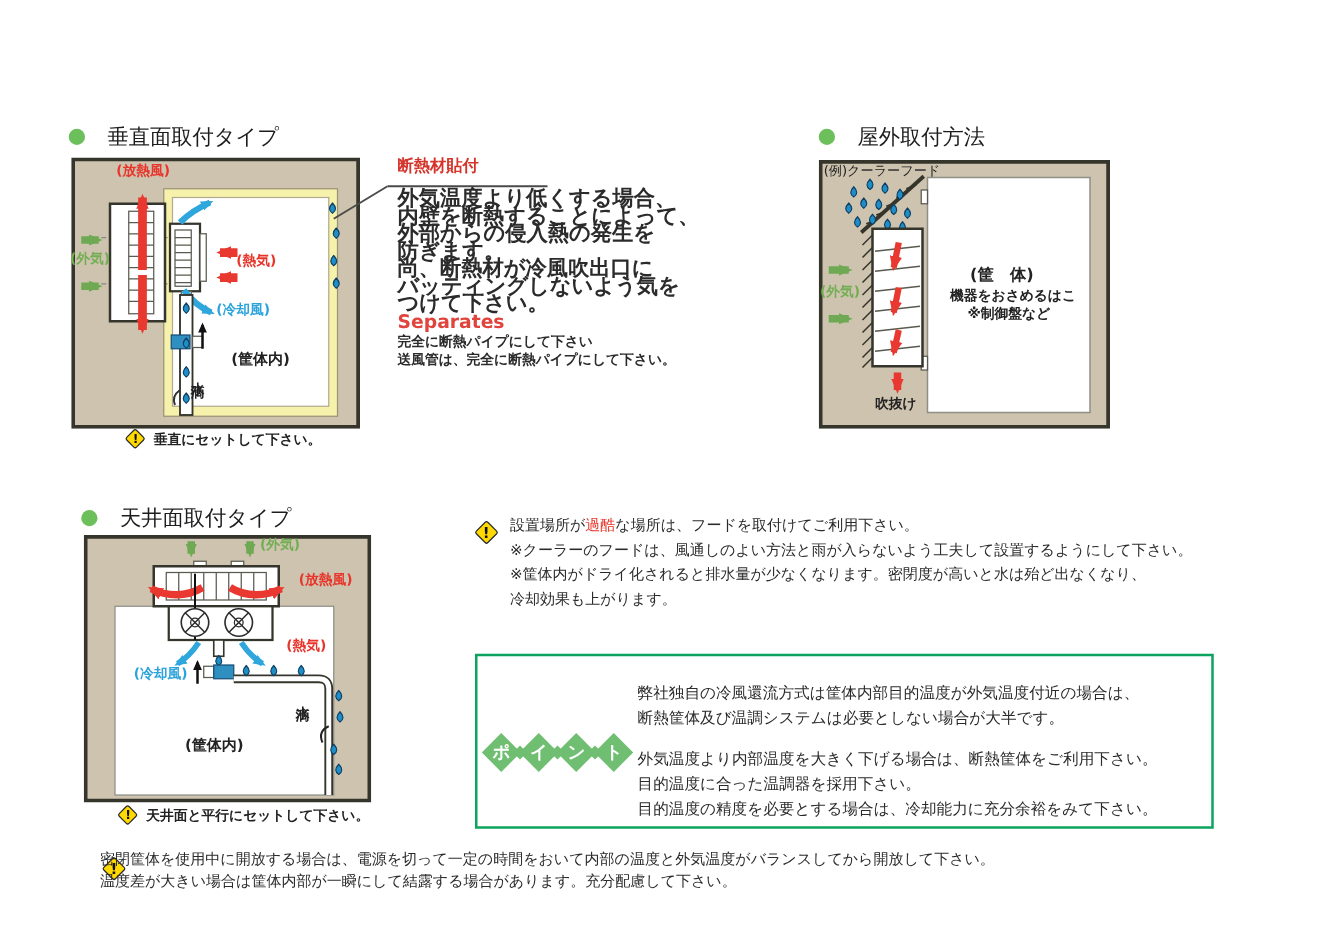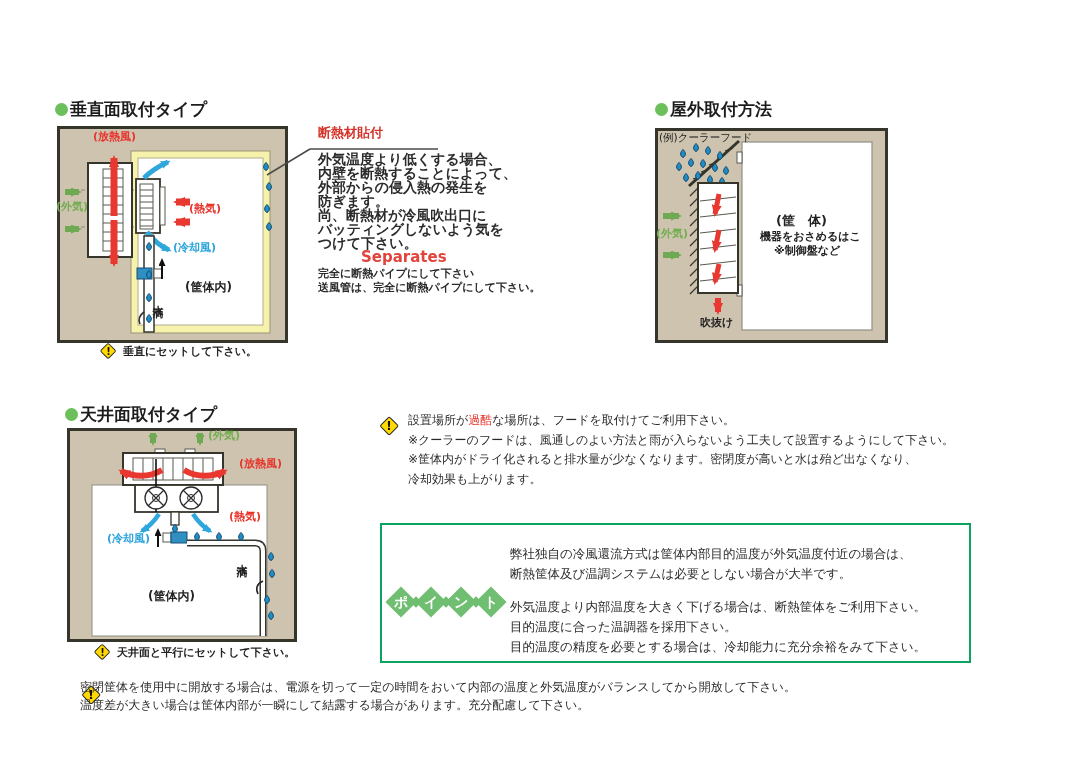--- a/index.html
+++ b/index.html
@@ -1,36 +1,36 @@
 <!DOCTYPE html>
 <html><head>
 <meta charset="utf-8">
 <style>
   html,body{margin:0;padding:0;background:#fff;}
   .page{position:relative;width:1069px;height:759px;background:#ffffff;overflow:hidden;
         font-family:"DejaVu Sans",sans-serif;color:#2b2b2b;}
   .abs{position:absolute;}
   .page-title{position:absolute;top:28px;left:0;width:1030px;text-align:center;
               font-size:30px;font-weight:bold;color:#146cb4;letter-spacing:3px;}
-  .sec-head{position:absolute;display:flex;align-items:center;gap:2px;
-            font-size:17px;font-weight:bold;color:#1c1c1c;white-space:nowrap;justify-content:flex-end;}
+  .sec-head{position:absolute;display:flex;align-items:center;gap:18px;
+            font-size:17px;font-weight:normal;color:#1c1c1c;white-space:nowrap;justify-content:flex-end;}
   .bullet{width:13px;height:13px;border-radius:50%;background:#6cbf5a;flex:0 0 auto;}
   .diagram-wrap{position:absolute;}
   .dlabel{position:absolute;font-size:11px;font-weight:bold;white-space:nowrap;line-height:1;}
   .red{color:#e8352b;} .green{color:#74ae52;} .blue{color:#2ba3db;text-align:right;} .dark{color:#222;}
   .vtext{writing-mode:vertical-rl;letter-spacing:2px;}
   .warn{position:relative;display:inline-block;flex:0 0 auto;}
   .warn-sq{position:absolute;inset:14%;transform:rotate(45deg);background:#ffd900;
            border:1.5px solid #2b2b2b;border-radius:2px;}
   .warn-ex{position:absolute;inset:0;display:flex;align-items:center;justify-content:center;
            font-weight:bold;color:#111;line-height:1;}
   .cap{position:absolute;display:flex;align-items:center;gap:6px;
        font-size:11px;font-weight:bold;color:#222;white-space:nowrap;}
   .ins-title{position:absolute;font-size:13px;font-weight:bold;color:#d4342a;white-space:nowrap;}
-  .ins-body{position:absolute;font-size:14px;font-weight:bold;line-height:14px;color:#2b2b2b;white-space:nowrap;}
+  .ins-body{position:absolute;font-size:17px;font-weight:bold;line-height:14px;color:#2b2b2b;white-space:nowrap;}
   .ins-sub-title{position:absolute;font-size:15px;font-weight:bold;color:#e0443c;white-space:nowrap;}
   .ins-sub{position:absolute;font-size:11px;font-weight:bold;line-height:13.5px;color:#2b2b2b;white-space:nowrap;}
   .wblock{position:absolute;font-size:12px;line-height:19.5px;color:#2b2b2b;white-space:nowrap;}
   .wblock .em{color:#e8352b;}
   .point-box{position:absolute;left:380px;top:523px;width:591px;height:140px;
              border:2.5px solid #0ba35e;background:#fff;box-sizing:border-box;}
   .point-badge{position:absolute;left:8px;top:60px;height:34px;display:flex;align-items:center;}
   .pd{width:22px;height:22px;background:#6fbe71;transform:rotate(45deg);
       display:flex;align-items:center;justify-content:center;flex:0 0 auto;}
   .pd span{transform:rotate(-45deg);color:#fff;font-weight:bold;font-size:14px;line-height:1;}
@@ -138,21 +138,21 @@
   </svg>
   <div class="ins-body" style="left:318px;top:152px;">
     <div>外気温度より低くする場合、</div>
     <div>内壁を断熱することによって、</div>
     <div>外部からの侵入熱の発生を</div>
     <div>防ぎます。</div>
     <div>尚、断熱材が冷風吹出口に</div>
     <div>バッティングしないよう気を</div>
     <div>つけて下さい。</div>
   </div>
-  <div class="ins-sub-title" style="left:318px;top:248px;margin-left:43px;">Separates</div>
+  <div class="ins-sub-title" style="left:318px;top:248px;">Separates</div>
   <div class="ins-sub" style="left:318px;top:267px;">
     <div>完全に断熱パイプにして下さい</div>
     <div>送風管は、完全に断熱パイプにして下さい。</div>
   </div>
 
   
   <div class="sec-head" style="left:655px;top:98px;">
     <span class="bullet"></span>
     <span>屋外取付方法</span>
   </div>

